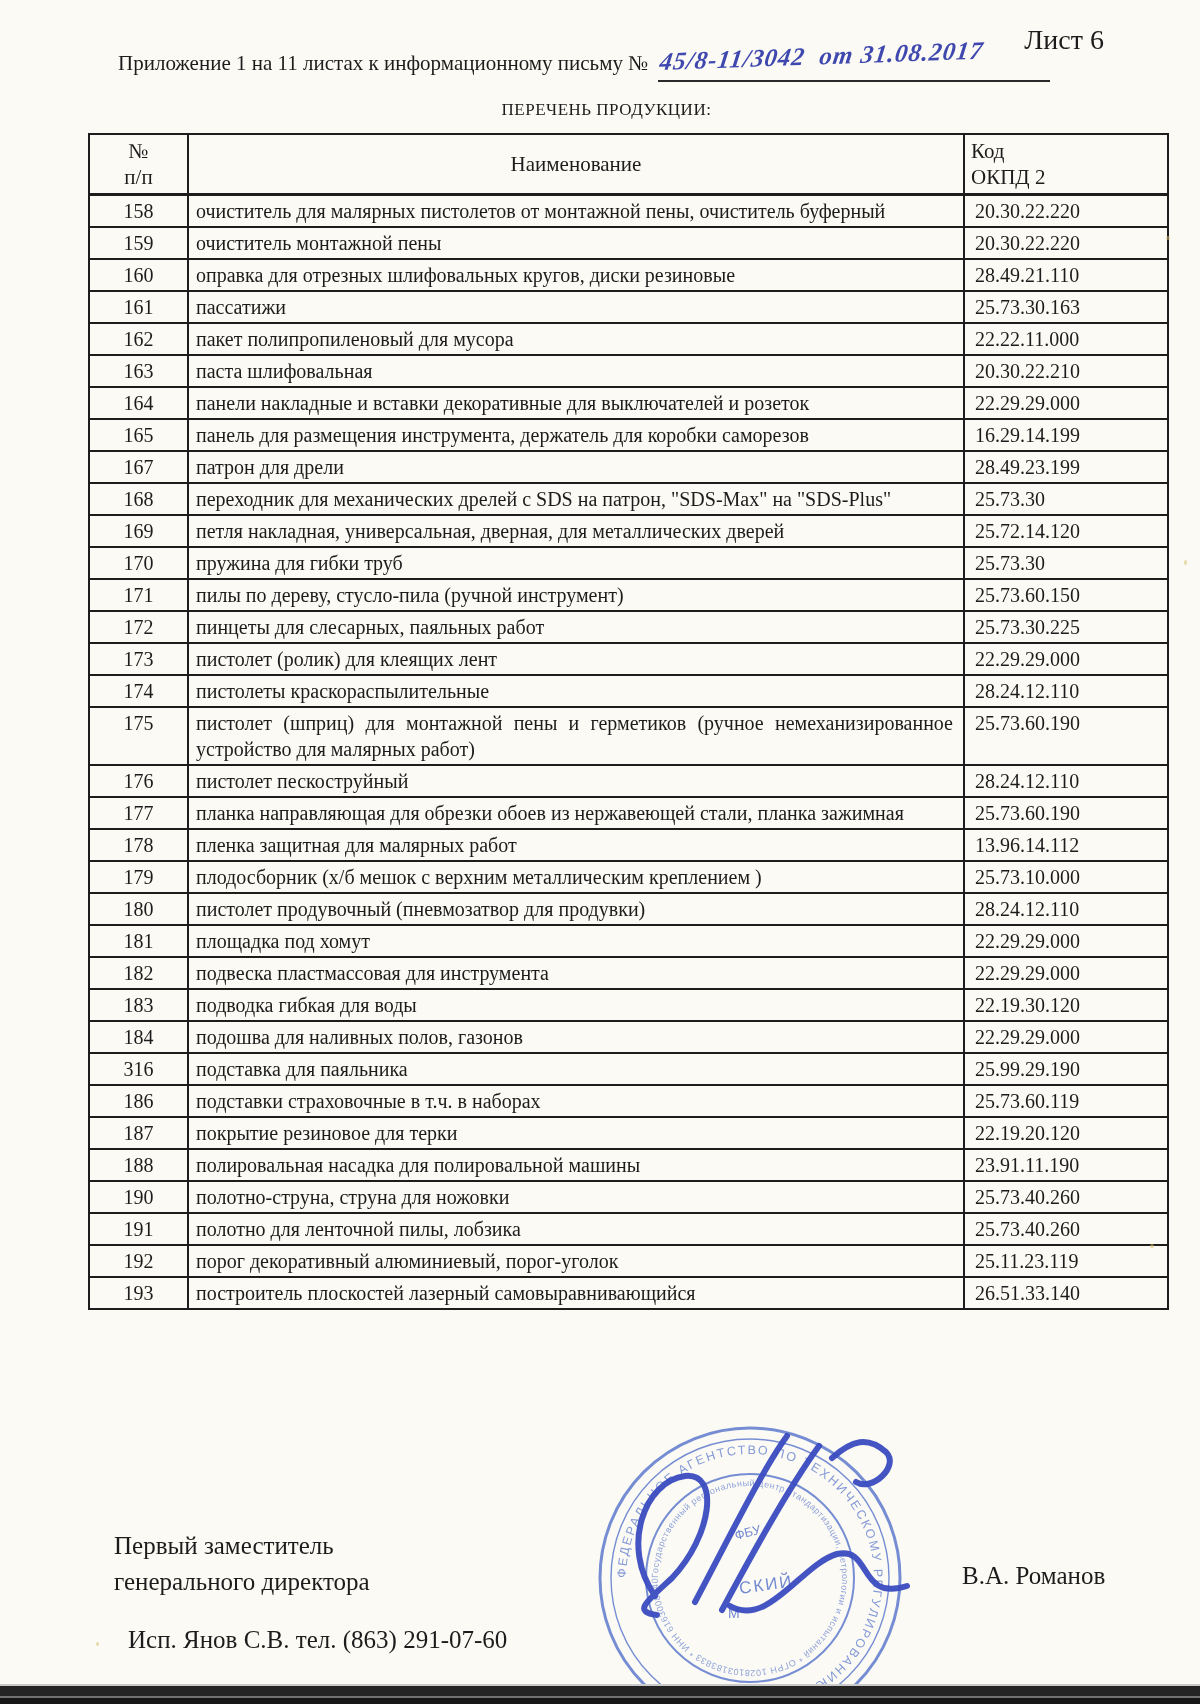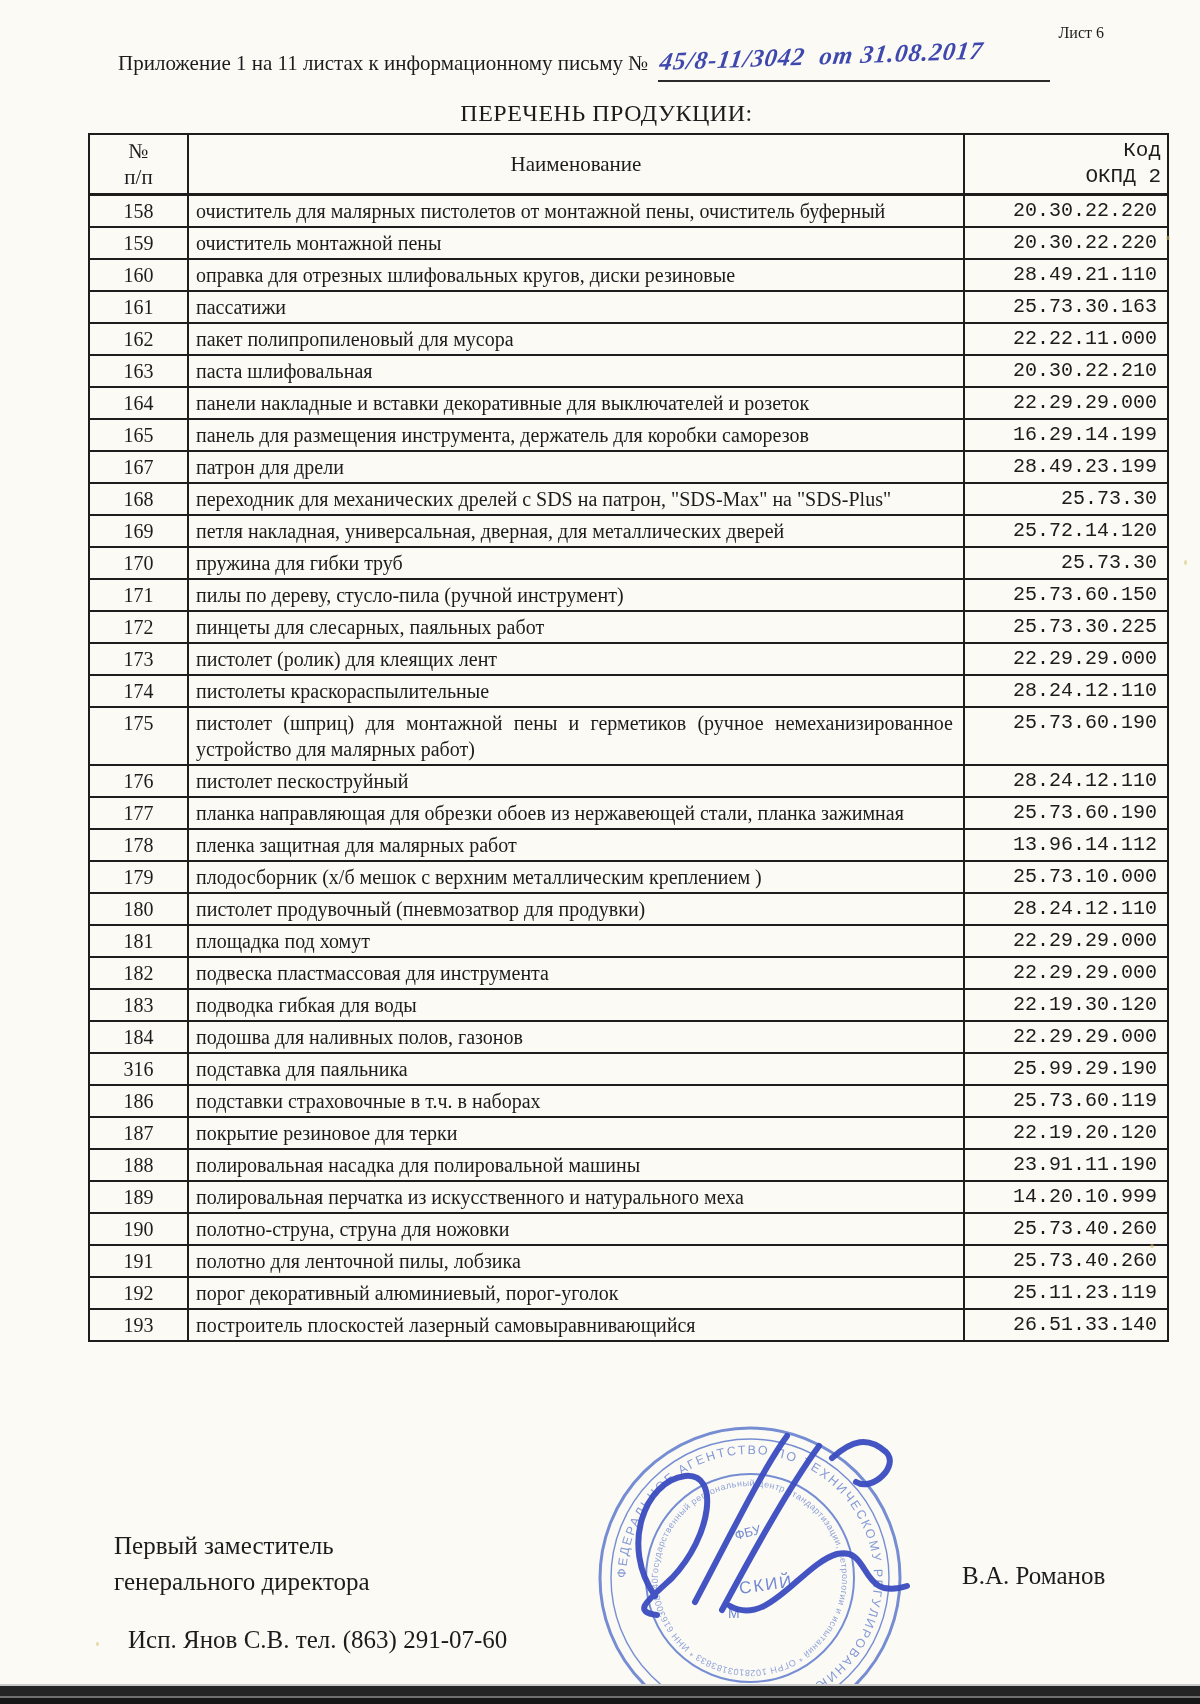--- a/index.html
+++ b/index.html
@@ -2,47 +2,47 @@
 <html><head>
 <meta charset="utf-8">
 <style>
   html,body{margin:0;padding:0;}
   body{
     width:1200px;height:1704px;position:relative;overflow:hidden;
     background:#fbfaf4;
     font-family:"Liberation Serif","DejaVu Serif",serif;
     color:#1c1c1c;
   }
-  .sheet-label{position:absolute;top:24px;right:96px;font-size:16px;}
+  .sheet-label{position:absolute;top:24px;right:96px;font-size:28px;}
   .appendix-line{position:absolute;top:48px;left:118px;width:1050px;font-size:21px;white-space:nowrap;}
   .handwritten-wrap{
     display:inline-block;margin-left:10px;width:392px;
     border-bottom:2px solid #2a2a2a;vertical-align:baseline;padding-bottom:4px;
   }
   .handwritten{
     display:inline-block;color:#3f48ae;font-style:italic;font-weight:bold;
     font-size:25px;letter-spacing:1px;white-space:pre;
     transform:rotate(-2deg) skewX(-10deg);transform-origin:left bottom;
   }
   .doc-title{
     position:absolute;top:100px;left:88px;width:1037px;text-align:center;
-    font-size:24px;letter-spacing:0.5px;
+    font-size:17px;letter-spacing:0.5px;
   }
   table.product-table{
     position:absolute;top:133px;left:88px;width:1037px;
     border-collapse:collapse;table-layout:fixed;
   }
   .product-table th,.product-table td{
     border:2px solid #1d1d1d;font-size:20px;line-height:26px;
     padding:2px 10px;vertical-align:top;font-weight:normal;
   }
   .product-table thead th{border-bottom-width:3px;font-size:21px;padding:3px 6px;vertical-align:middle;}
   .c-num{width:85px;text-align:center;}
   .c-name{width:762px;text-align:left;margin-top:6px;}
-  .c-code{width:190px;text-align:right;font-family:Liberation Mono, monospace;}
+  .c-code{width:190px;text-align:left;}
   td.c-name{text-align:justify;padding-left:7px;}
   th.c-name{text-align:center;}
   .footer-text{position:absolute;font-size:25px;}
   .pos-line1{top:1532px;left:114px;}
   .pos-line2{top:1568px;left:114px;}
   .signer-name{top:1562px;left:962px;}
   .executor-line{top:1626px;left:128px;}
   .stamp{position:absolute;left:590px;top:1418px;width:320px;height:320px;opacity:.85;z-index:2;}
   .s-ring{fill:none;stroke:#5f7bce;}
   .s-ringtext{fill:#6f88d2;font-family:"Liberation Sans",sans-serif;}
@@ -223,25 +223,20 @@
         <td class="c-num">187</td>
         <td class="c-name">покрытие резиновое для терки</td>
         <td class="c-code">22.19.20.120</td>
       </tr>
       <tr>
         <td class="c-num">188</td>
         <td class="c-name">полировальная насадка для полировальной машины</td>
         <td class="c-code">23.91.11.190</td>
       </tr>
       <tr>
-        <td class="c-num">189</td>
-        <td class="c-name">полировальная перчатка из искусственного и натурального меха</td>
-        <td class="c-code">14.20.10.999</td>
-      </tr>
-      <tr>
         <td class="c-num">190</td>
         <td class="c-name">полотно-струна, струна для ножовки</td>
         <td class="c-code">25.73.40.260</td>
       </tr>
       <tr>
         <td class="c-num">191</td>
         <td class="c-name">полотно для ленточной пилы, лобзика</td>
         <td class="c-code">25.73.40.260</td>
       </tr>
       <tr>

